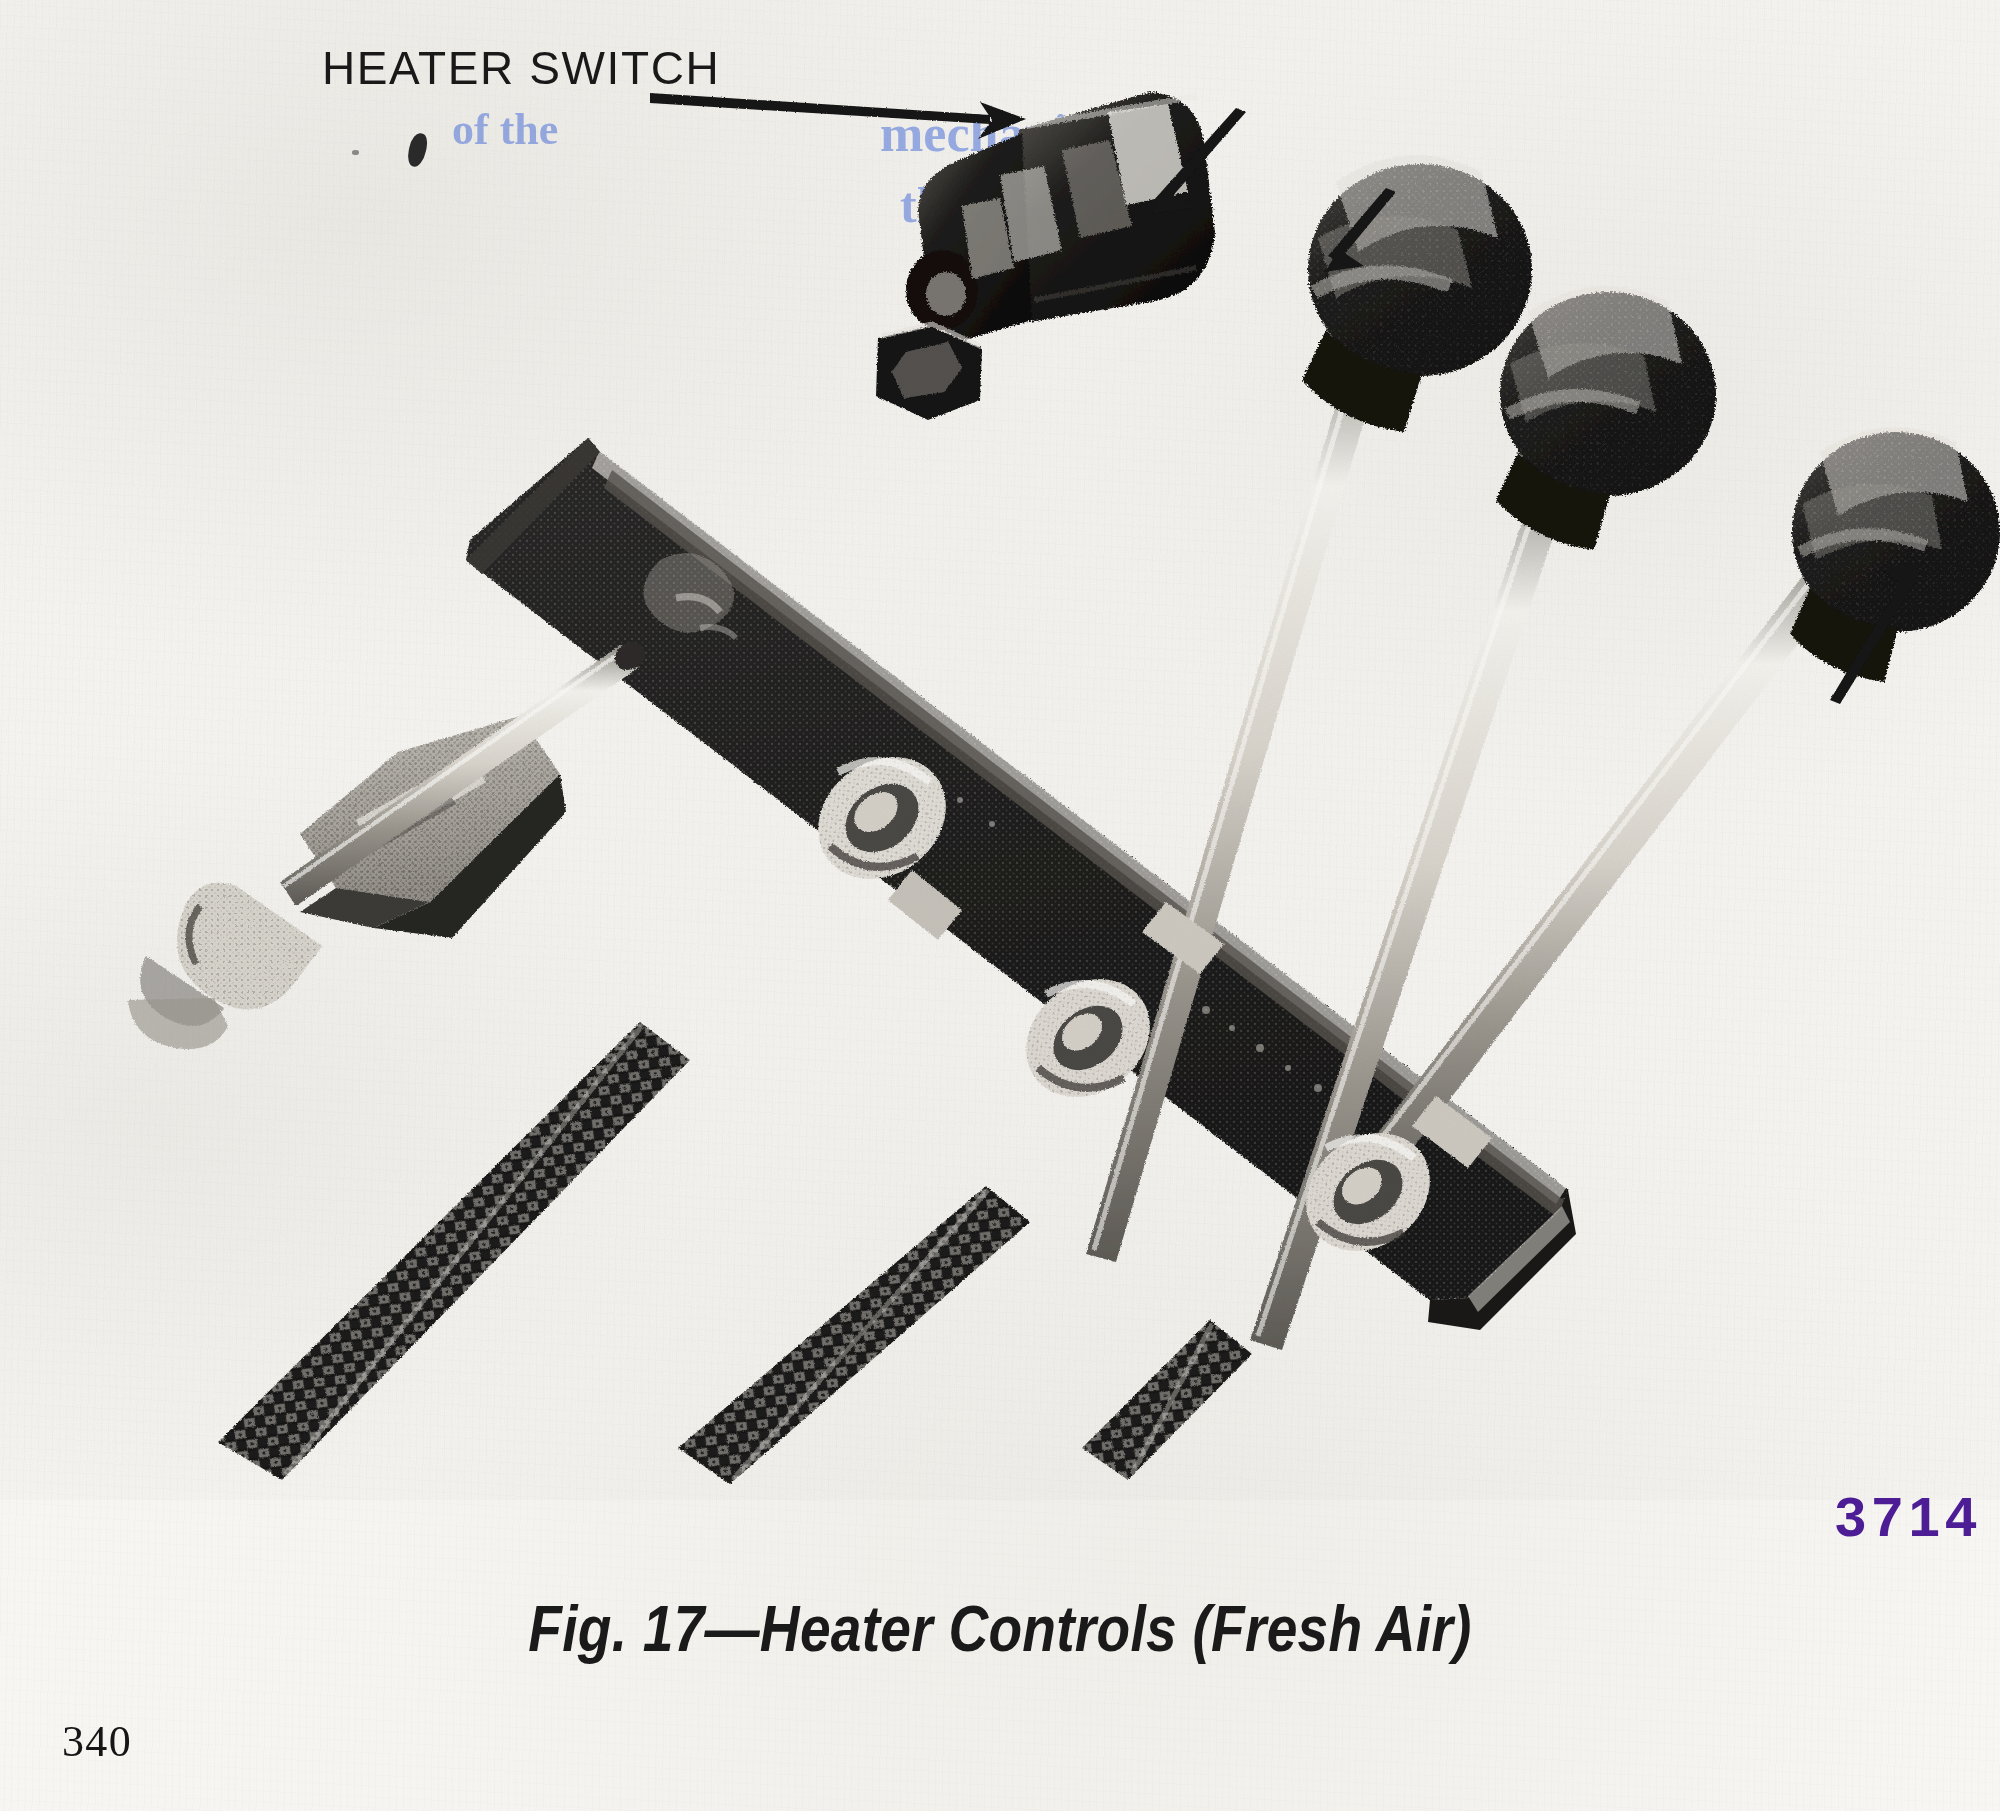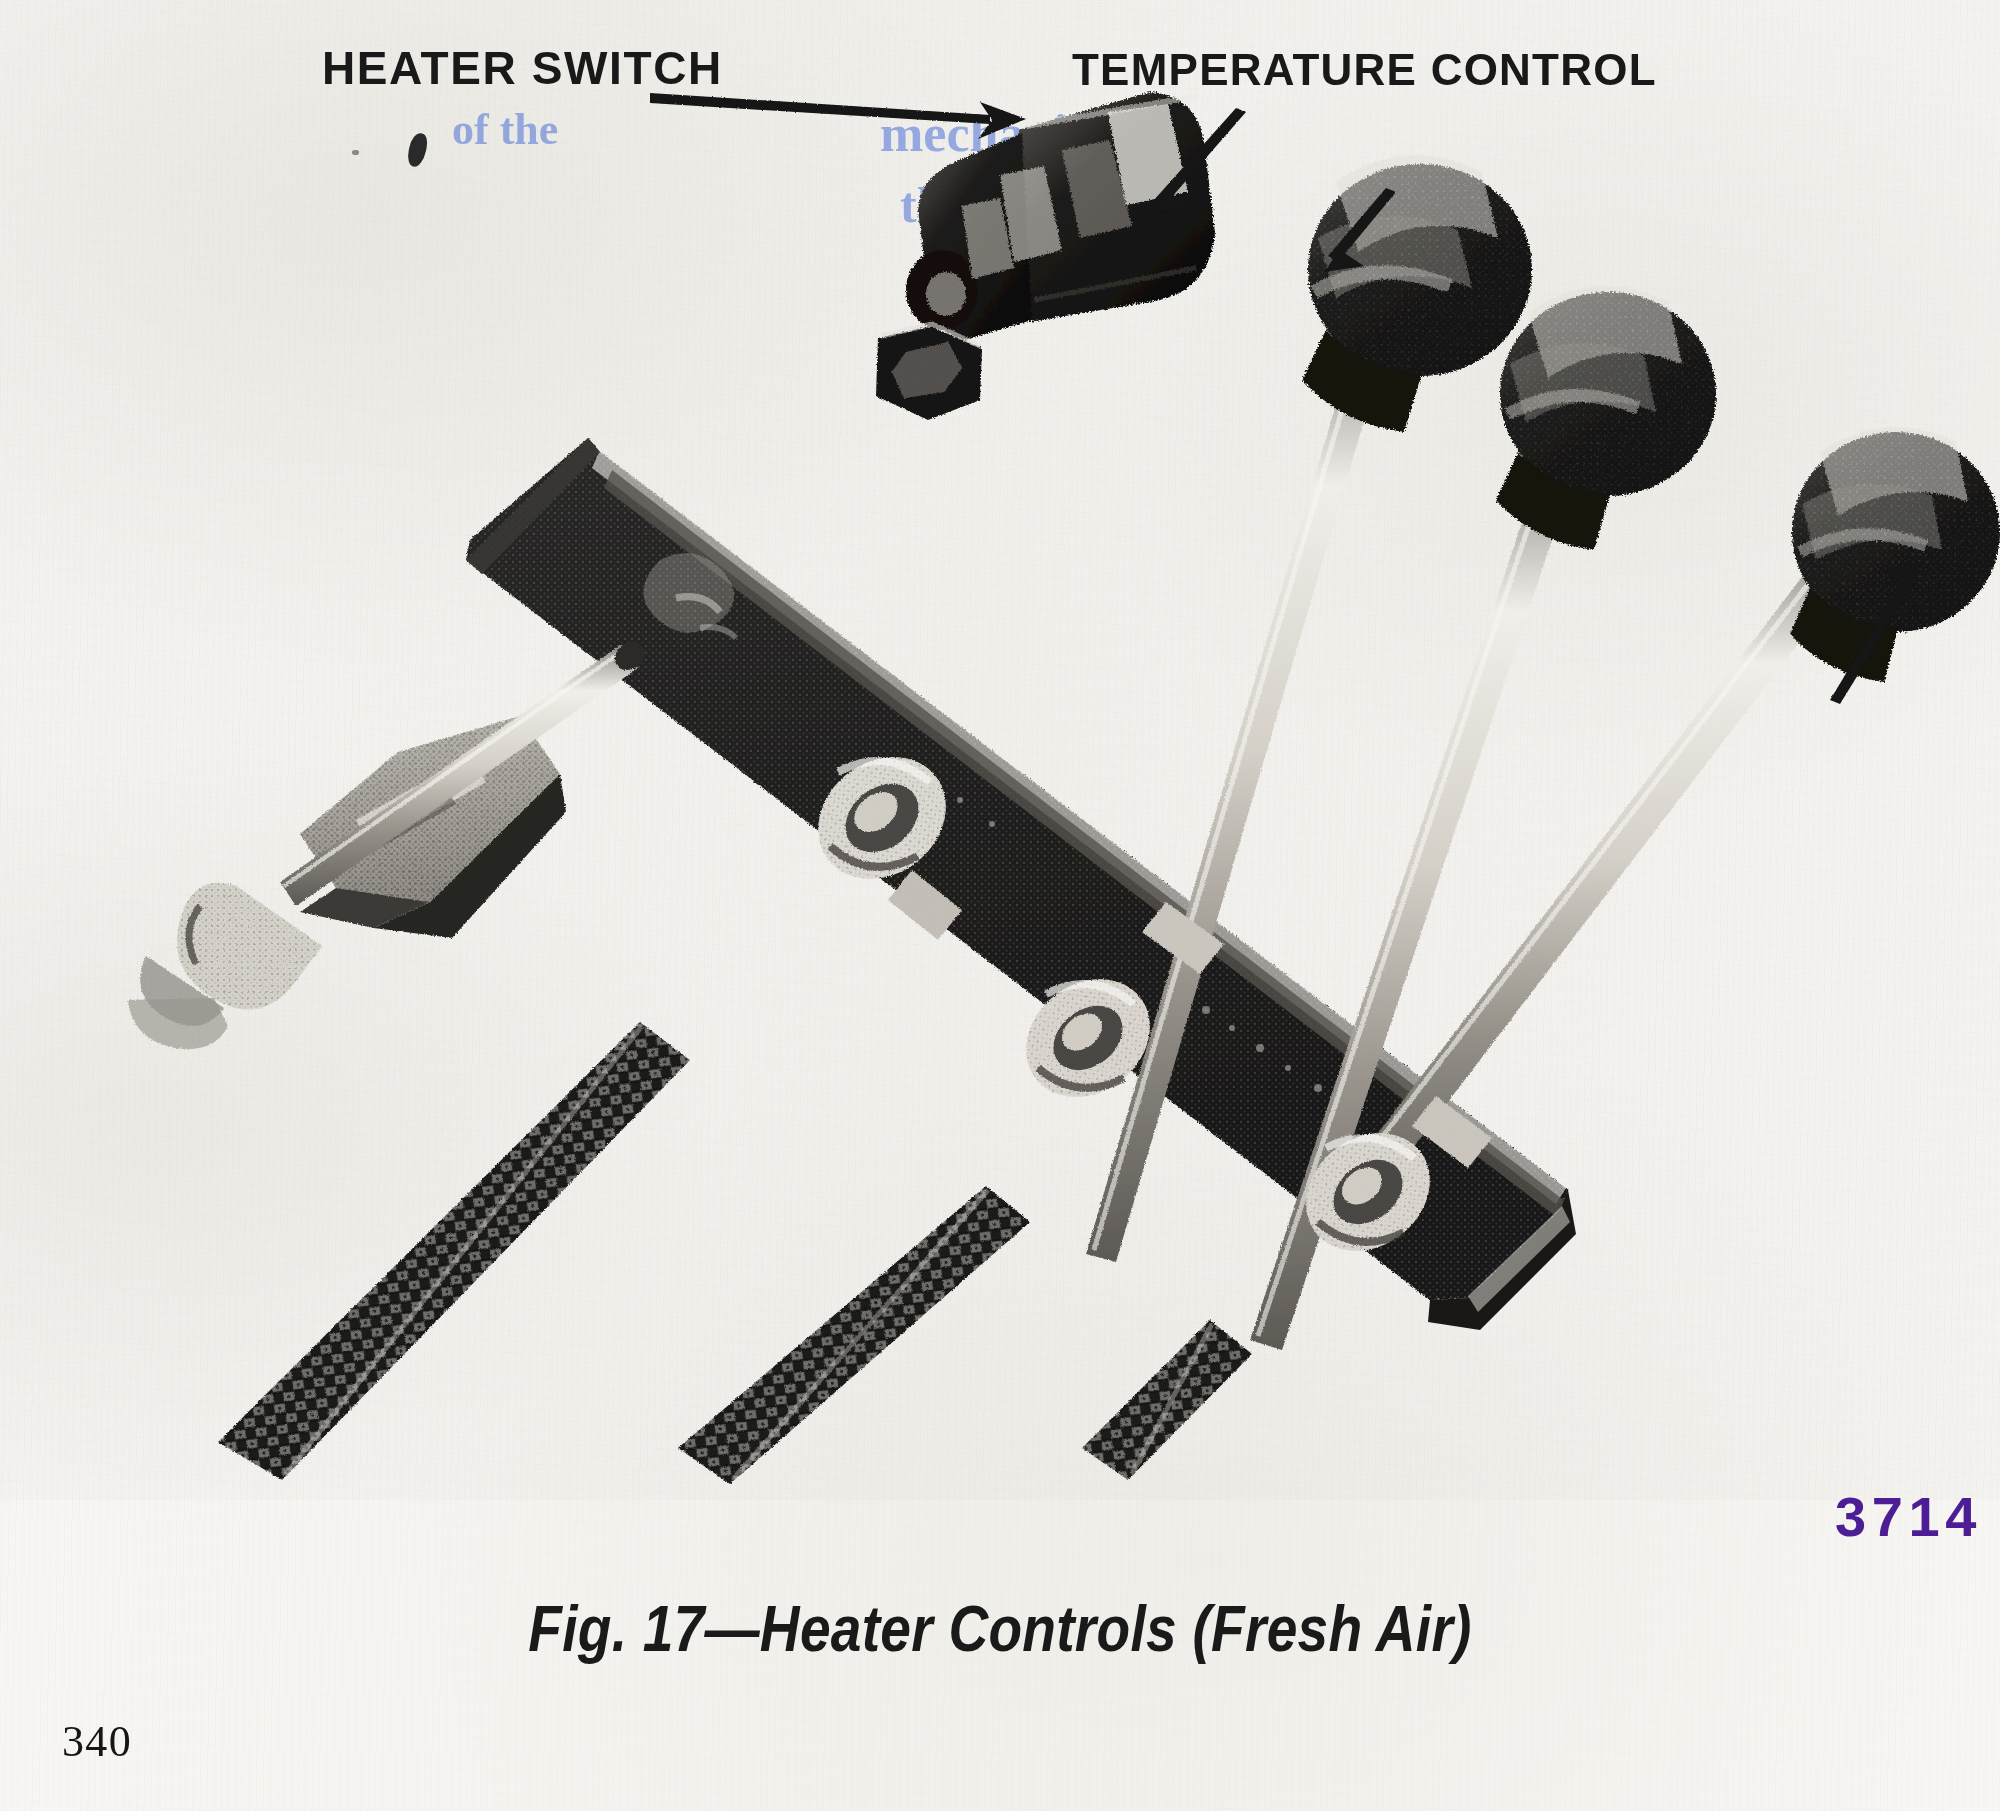--- a/index.html
+++ b/index.html
@@ -33,21 +33,21 @@
   }
 
   
   #photo{position:absolute;left:0;top:0;width:2000px;height:1500px;}
   #photo svg{display:block;}
 
   
   .callout{
     position:absolute;color:#191919;
     font-family:"Liberation Sans",sans-serif;
-    font-weight:700;letter-spacing:.02em;
+    font-weight:400;letter-spacing:.02em;
     white-space:nowrap;line-height:1.06;
   }
   .callout.two-line{white-space:normal;text-align:center;line-height:1.12;}
 
   #lbl-heater-switch{left:322px;top:44px;font-size:46px;letter-spacing:.035em;}
   #lbl-temperature-control{left:1072px;top:47px;font-size:44px;letter-spacing:.028em;}
   #lbl-air-control{left:1272px;top:124px;font-size:44px;letter-spacing:.028em;}
   #lbl-defroster-control{left:1686px;top:722px;font-size:44px;width:300px;letter-spacing:.025em;}
 
   #photo-number{
@@ -336,21 +336,20 @@
       <path d="M1386 188 L1396 192 L1338 262 L1328 256 Z"></path>
       <path d="M1348 238 L1324 272 L1364 266 L1346 254 Z"></path>
 
       <path d="M1830 700 L1840 704 L1920 574 L1910 568 Z"></path>
       <path d="M1898 598 L1922 562 L1882 570 L1898 582 Z"></path>
     </g>
   </svg>
 
   <div id="lbl-heater-switch" class="callout">HEATER SWITCH</div>
 
-  <div id="lbl-temperature-control" class="callout">TEMPERATURE CONTROL</div>
 
 
 
   <div id="photo-number">3714</div>
 
   <div id="figure-caption">Fig. 17—Heater Controls (Fresh Air)</div>
 
   <div id="page-number">340</div>
 
   <div class="speck" style="left:409px;top:133px;width:17px;height:34px;transform:rotate(12deg);"></div>

